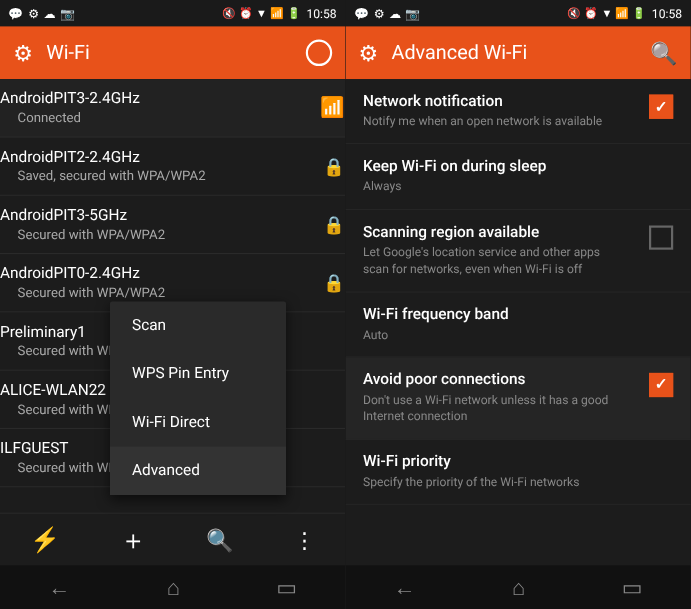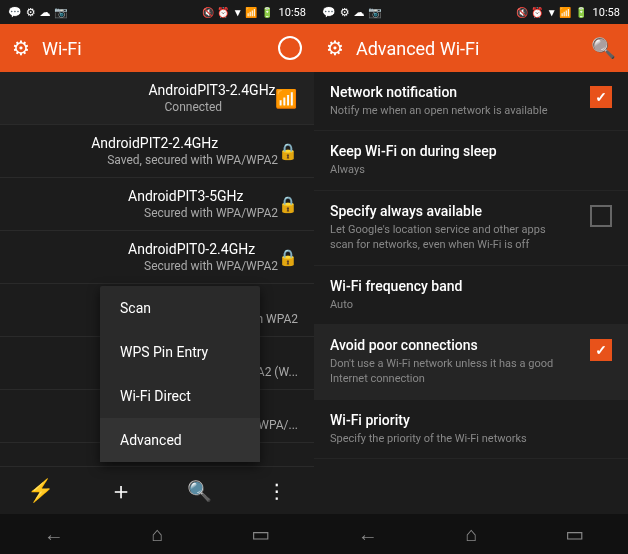--- a/index.html
+++ b/index.html
@@ -60,34 +60,34 @@
     }
 
     
     .wifi-list {
       flex: 1;
       overflow: hidden;
       background: #1c1c1c;
     }
 
     .wifi-item {
-      padding: 10px 16px;
+      padding: 10px 0;
       border-bottom: 1px solid #2a2a2a;
       display: flex;
       align-items: center;
-      justify-content: flex-end;
+      justify-content: space-between;
     }
     .wifi-item.connected { background: #222; }
     .wifi-name { color: #fff; font-size: 14px; }
     .wifi-status { color: #aaa; font-size: 12px; margin-top: 2px; margin-left: 16px; }
 
     
     .context-menu {
       position: absolute;
-      top: 286px;
+      top: 274px;
       left: 100px;
       background: #2a2a2a;
       border-radius: 2px;
       box-shadow: 0 4px 12px rgba(0,0,0,0.6);
       min-width: 160px;
       z-index: 10;
     }
     .context-menu-item {
       padding: 14px 20px;
       color: #fff;
@@ -283,21 +283,21 @@
 
     <div class="setting-item">
       <div class="setting-text">
         <div class="setting-title">Keep Wi-Fi on during sleep</div>
         <div class="setting-desc">Always</div>
       </div>
     </div>
 
     <div class="setting-item">
       <div class="setting-text">
-        <div class="setting-title">Specify always available</div>
+        <div class="setting-title">Scanning region available</div>
         <div class="setting-desc">Let Google's location service and other apps scan for networks, even when Wi-Fi is off</div>
       </div>
       <div class="checkbox"></div>
     </div>
 
     <div class="setting-item">
       <div class="setting-text">
         <div class="setting-title">Wi-Fi frequency band</div>
         <div class="setting-desc">Auto</div>
       </div>

